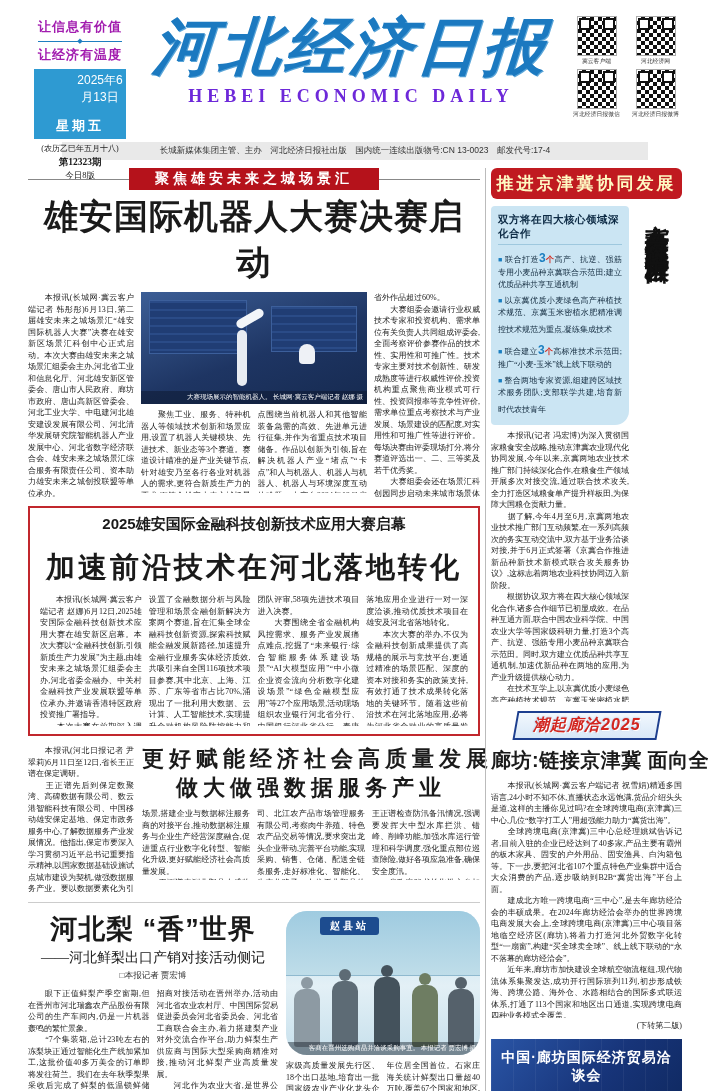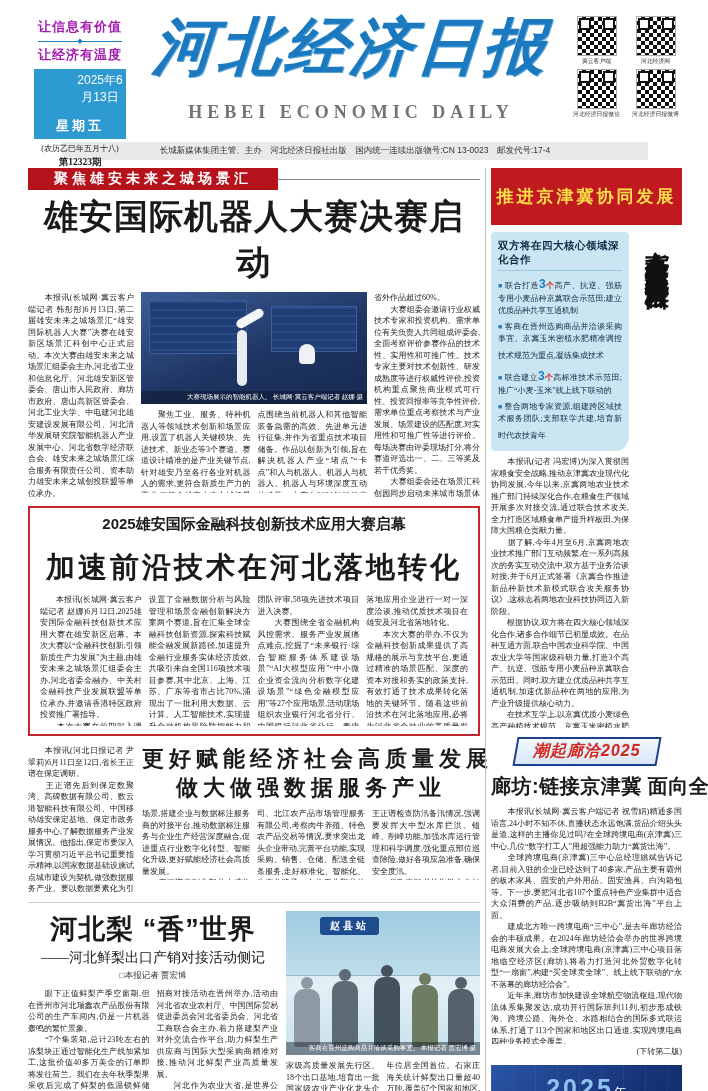--- a/index.html
+++ b/index.html
@@ -16,43 +16,43 @@
   .date-box{margin:5px 6px 4px;background:#2e9ad2;color:#fff;padding:3px 0 4px;font-family:"Liberation Sans",sans-serif;}
   .date-line1{font-size:12px;margin-left:40px;}
   .date-line2{font-size:13px;font-weight:bold;letter-spacing:3px;margin-top:11px;}
   .lunar{font-size:8px;color:#222;}
   .issue{font-size:9.5px;font-weight:bold;margin-top:2px;}
   .pages{font-size:8.5px;margin-top:1px;}
   .m-center{flex:1;text-align:center;padding-top:2px;}
   .paper-title{font-size:62px;line-height:70px;font-weight:900;color:#1b79c0;font-style:italic;
                letter-spacing:4px;transform:skew(-4deg);font-family:"DejaVu Serif",serif;
                text-shadow:1px 1px 0 #5aa5d8;white-space:nowrap;}
-  .paper-title-en{font-size:18px;font-weight:bold;letter-spacing:5px;color:#737373;
-                  font-family:"Liberation Serif",serif;margin-top:20px;}
+  .paper-title-en{font-size:18px;font-weight:bold;letter-spacing:5px;color:#6d28d9;
+                  font-family:"Liberation Serif",serif;margin-top:4px;}
   .m-right{width:112px;flex:none;display:grid;grid-template-columns:1fr 1fr;gap:3px 6px;padding-top:6px;}
   .qr-cell{text-align:center;}
   .qr{width:38px;height:38px;margin:0 auto;position:relative;border:1px solid #aaa;
       background:conic-gradient(#111 25%,#fff 0 50%,#111 0 75%,#fff 0) 0 0/8px 8px;}
   .qr::before,.qr::after{content:"";position:absolute;width:8px;height:8px;border:2px solid #111;background:#fff;top:1px;}
   .qr::before{left:1px;} .qr::after{right:1px;}
   .qr-label{font-size:6.5px;color:#333;margin-top:1px;white-space:nowrap;transform:scale(.9);}
   .publisher{margin:4px auto 0;width:560px;background:#e9e9e9;color:#333;font-size:8.5px;
              text-align:center;padding:3px 13px;font-family:"Liberation Sans",sans-serif;}
 
   
   .main{display:flex;margin-top:8px;}
   .col-left{width:452px;flex:none;}
   .v-divider{width:1px;background:#bbb;margin:0 5px;}
   .col-right{flex:1;min-width:0;}
 
   .body-text{font-size:8px;line-height:1.44;text-align:justify;white-space:pre-line;
              color:#1c1c1c;overflow:hidden;}
 
   
-  .kicker-row{position:relative;text-align:left;height:22px;}
+  .kicker-row{position:relative;text-align:center;height:22px;}
   .kicker-row::before{content:"";position:absolute;left:0;right:0;top:11px;border-top:1px solid #888;}
   .kicker-badge{position:relative;display:inline-block;background:#b5121b;color:#fff;font-weight:bold;
                 font-size:14px;letter-spacing:4px;padding:2px 26px;font-family:"Liberation Sans",sans-serif;}
   .hl-robot{font-size:34px;font-weight:900;text-align:center;letter-spacing:1px;margin-top:4px;
             font-family:"Liberation Sans",sans-serif;}
   .sub-robot{font-size:16px;text-align:center;margin-top:3px;letter-spacing:1px;}
   .robot-body{display:flex;gap:7px;margin-top:6px;height:206px;}
   .robot-c1,.robot-c4{flex:none;width:106px;height:206px;}
   .robot-mid{flex:1;display:flex;flex-direction:column;}
   .photo-robot{position:relative;height:112px;background:linear-gradient(160deg,#3c5e96,#1e3563 55%,#162a50);overflow:hidden;flex:none;}
@@ -88,37 +88,37 @@
 
   
   .pear{display:flex;gap:8px;margin-top:8px;}
   .pear-left{flex:none;width:250px;}
   .hl-pear{font-size:27px;font-weight:900;text-align:center;letter-spacing:1px;font-family:"Liberation Sans",sans-serif;}
   .sub-pear{font-size:14px;text-align:center;margin-top:2px;}
   .byline-pear{font-size:8.5px;text-align:center;margin-top:3px;color:#333;}
   .pear-left-cols{display:flex;gap:7px;margin-top:6px;}
   .pear-left-cols .body-text{flex:1;height:152px;}
   .pear-right{flex:1;min-width:0;}
-  .photo-pear{position:relative;height:144px;background:linear-gradient(#b9dcec,#e3f0f6 52%,#c7e0ec);overflow:hidden;}
+  .photo-pear{position:relative;height:144px;background:linear-gradient(#b9dcec,#e3f0f6 52%,#c7e0ec);overflow:hidden;border-radius:21px;}
   .pear-backwall{position:absolute;left:0;right:0;top:0;height:64px;
                  background:linear-gradient(#9fcbe0,#bfdde9);border-bottom:1px solid #8fb9cf;}
   .pear-sign{position:absolute;left:34px;top:6px;background:#1d4c8f;color:#fff;font-weight:bold;
              font-size:10px;padding:2px 10px;border-radius:3px;letter-spacing:3px;font-family:"Liberation Sans",sans-serif;}
   .person{position:absolute;bottom:8px;width:26px;height:58px;border-radius:10px 10px 3px 3px;}
   .person::before{content:"";position:absolute;top:-12px;left:7px;width:12px;height:12px;border-radius:50%;background:inherit;}
   .p1{left:8px;background:#8d9aa3;} .p2{left:46px;background:#5d6b75;height:66px;}
   .p3{left:88px;background:#44525c;height:70px;} .p4{left:126px;background:#6e7d62;height:62px;} .p5{right:6px;background:#55616b;}
   .pear-caption{position:absolute;left:0;right:0;bottom:0;background:rgba(15,25,35,.45);color:#fff;
                 font-size:6.5px;padding:2px 4px;text-align:right;white-space:nowrap;overflow:hidden;}
   .pear-right-cols{display:flex;gap:7px;margin-top:5px;}
   .pear-right-cols .body-text{flex:1;height:70px;}
 
   
-  .side-banner{background:#c01a20;color:#fde047;text-align:center;font-weight:bold;font-size:17px;
-               letter-spacing:3px;padding:17px 0;font-family:"Liberation Sans",sans-serif;}
+  .side-banner{background:#c01a20;color:#fef9c3;text-align:center;font-weight:bold;font-size:17px;
+               letter-spacing:3px;padding:4px 0;font-family:"Liberation Sans",sans-serif;border-radius:6px;}
   .grain{display:flex;margin-top:7px;}
   .grain-main{flex:1;min-width:0;}
   .v-headline{flex:none;width:50px;writing-mode:vertical-rl;font-size:24px;font-weight:900;
               letter-spacing:2px;line-height:50px;text-align:justify;height:452px;margin-left:3px;
               font-family:"Liberation Sans",sans-serif;color:#111;}
   .bluebox{background:#cbe5f3;border-radius:4px 4px 14px 4px;padding:7px 7px 8px;}
   .bluebox-title{font-size:10.5px;font-weight:bold;color:#0d2b45;letter-spacing:.5px;
                  font-family:"Liberation Sans",sans-serif;border-bottom:1px solid #9ec8de;padding-bottom:3px;}
   .bullet{font-size:8px;line-height:1.5;text-align:justify;margin-top:4px;color:#10283c;}
   .bullet::before{content:"■ ";color:#1a7ec0;font-size:7px;}
@@ -292,21 +292,21 @@
 
     <div class="col-right">
 
       <div class="side-banner">推进京津冀协同发展</div>
 
       <div class="grain">
         <div class="grain-main">
           <div class="bluebox">
             <div class="bluebox-title">双方将在四大核心领域深化合作</div>
             <div class="bullet"><span>联合打造</span><span class="num">3</span><span class="unit">个</span><span>高产、抗逆、强筋专用小麦品种京冀联合示范田;建立优质品种共享互通机制</span></div>
-            <div class="bullet"><span>客商在晋州选购商品并洽谈采购事宜、京冀玉米密植水肥精准调控技术规范为重点,凝练集成技术</span><span class="num"></span><span class="unit"></span><span></span></div>
+            <div class="bullet"><span>以京冀优质小麦绿色高产种植技术规范、京冀玉米密植水肥精准调控技术规范为重点,凝练集成技术</span><span class="num"></span><span class="unit"></span><span></span></div>
             <div class="bullet"><span>联合建立</span><span class="num">3</span><span class="unit">个</span><span>高标准技术示范田;推广“小麦-玉米”线上线下联动的</span></div>
             <div class="bullet"><span>整合两地专家资源,组建跨区域技术服务团队;支部联学共建,培育新时代农技青年</span><span class="num"></span><span class="unit"></span><span></span></div>
           </div>
           <div class="body-text grain-body">　　本报讯(记者 冯宏博)为深入贯彻国家粮食安全战略,推动京津冀农业现代化协同发展,今年以来,京冀两地农业技术推广部门持续深化合作,在粮食生产领域开展多次对接交流,通过联合技术攻关,全力打造区域粮食单产提升样板田,为保障大国粮仓贡献力量。
 　　据了解,今年4月至6月,京冀两地农业技术推广部门互动频繁,在一系列高频次的务实互动交流中,双方基于业务洽谈对接,并于6月正式签署《京冀合作推进新品种新技术新模式联合攻关服务协议》,这标志着两地农业科技协同迈入新阶段。
 　　根据协议,双方将在四大核心领域深化合作,诸多合作细节已初显成效。在品种互通方面,联合中国农业科学院、中国农业大学等国家级科研力量,打造3个高产、抗逆、强筋专用小麦品种京冀联合示范田。同时,双方建立优质品种共享互通机制,加速优新品种在两地的应用,为产业升级提供核心动力。
 　　在技术互学上,以京冀优质小麦绿色高产种植技术规范、京冀玉米密植水肥精准调控技术规范为重点,凝练集成技术,为粮食生产关键环节提供标准化操作指南。
 　　在示范共建领域,京冀将在北京市房山区、河北省保定市与廊坊市等核心区域,联合建立3个高标准技术示范田,示范田推广“小麦-玉米”周年高效生产模式,实现良种良法配套、农机农艺融合。
 　　此外,双方还将整合两地专家资源,组建跨区域技术服务团队,依托“田间学校+线上平台”双轨模式开展农民技术培训和服务,通过支部联学共建,培育新时代农技青年,为农技推广事业注入新鲜血液。</div>
         </div>
@@ -322,21 +322,20 @@
       <div class="body-text langfang-body">　　本报讯(长城网·冀云客户端记者 祝雪娟)精通多国语言,24小时不知不休,直播状态永远饱满,货品介绍头头是道,这样的主播你见过吗?在全球跨境电商(京津冀)三中心,几位“数字打工人”用超强能力助力“冀货出海”。
 　　全球跨境电商(京津冀)三中心总经理姚斌告诉记者,目前入驻的企业已经达到了40多家,产品主要有霸州的板木家具、固安的户外用品、固安渔具、白沟箱包等。下一步,要把河北省107个重点特色产业集群中适合大众消费的产品,逐步吸纳到B2B“冀货出海”平台上面。
 　　建成北方唯一跨境电商“三中心”,是去年廊坊经洽会的丰硕成果。在2024年廊坊经洽会举办的世界跨境电商发展大会上,全球跨境电商(京津冀)三中心项目落地临空经济区(廊坊),将着力打造河北外贸数字化转型“一扇窗”,构建“买全球卖全球”、线上线下联动的“永不落幕的廊坊经洽会”。
 　　近年来,廊坊市加快建设全球航空物流枢纽,现代物流体系集聚发达,成功开行国际班列11列,初步形成铁海、跨境公路、海外仓、水路相结合的国际多式联运体系,打通了113个国家和地区出口通道,实现跨境电商四种业务模式全覆盖。
 　　6月16日至20日,2025年廊坊经洽会将如期而至,重点活动安排均致力于服务廊坊市现代商贸物流产业发展,实现“办好一个会、壮大一个产业、提升一座城”目标。
 　　今年以来,廊坊市发挥物流优势,做足商贸文章,加快构建链接京津冀、买向全世界的物流通道,打造世界现代商贸物流中心迈出新步伐。一季度,全市现代商贸物流产业实现增加值305.7亿元,同比增长9.3%,实现营收344亿元,同比增长16.6%。
 　　仲夏时节,京津冀(固安)国际商贸城热闹非凡,来自全国各地的客商穿梭于批发档口之间,选购心仪的商品。</div>
       <div class="continued">(下转第二版)</div>
 
       <div class="expo-ad">
-        <div class="ad-year"><span class="num">2025</span><span>年</span></div>
         <div class="ad-title">中国·廊坊国际经济贸易洽谈会</div>
 
       </div>
 
     </div>
   </div>
  </div>
 </div>
 
 </body></html>

